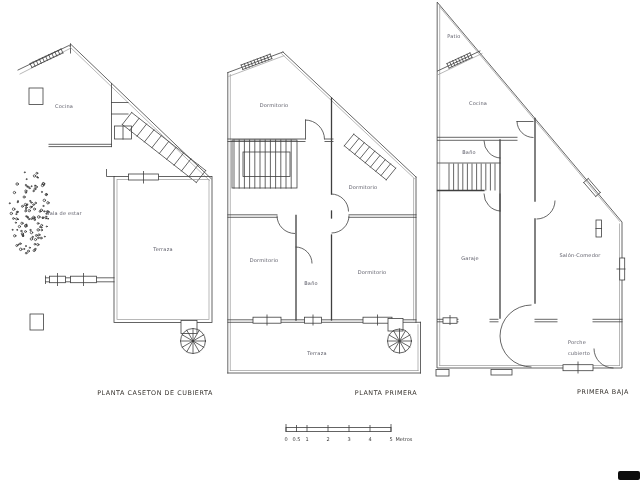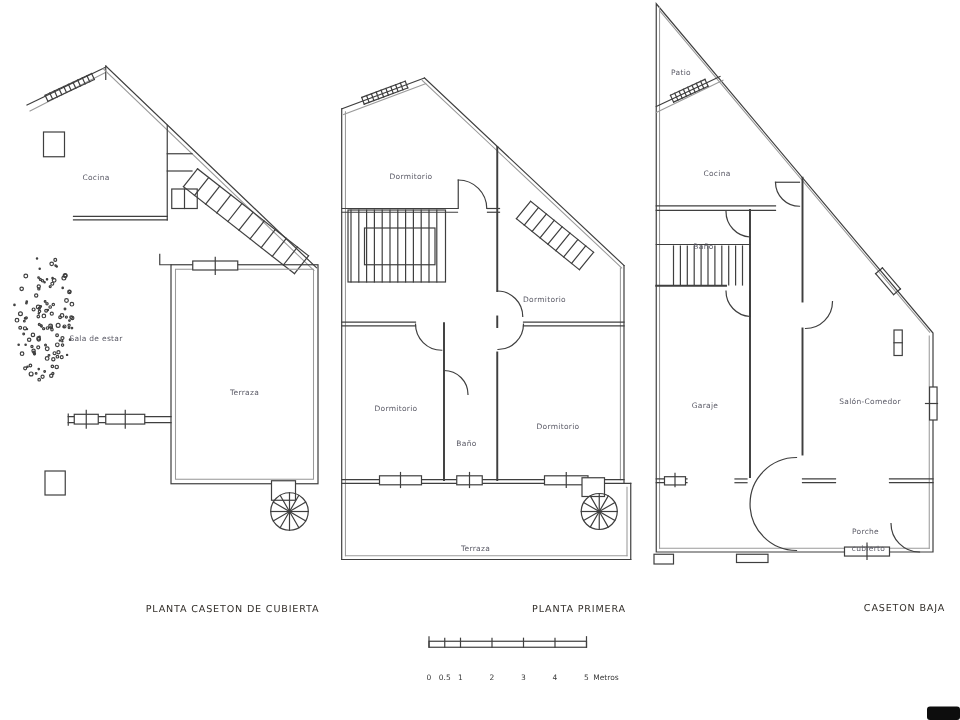--- a/index.html
+++ b/index.html
@@ -4,21 +4,21 @@
 <style>
   html,body{margin:0;padding:0;background:#fff;}
   #stage{position:relative;width:640px;height:480px;background:#ffffff;overflow:hidden;
          font-family:"DejaVu Sans",sans-serif;}
   #stage svg{position:absolute;left:0;top:0;}
   svg line,svg path,svg rect,svg polyline,svg circle{stroke:#3f3f3f;fill:none;stroke-width:.8;stroke-linecap:square;}
   svg .lt{stroke:#9a9a9a;stroke-width:.7;}
   svg .hv{stroke-width:1.3;}
   svg .wf{fill:#ffffff;}
   svg .nf{stroke:none;}
-  .labels{position:absolute;left:0;top:16px;width:640px;height:336px;}
+  .labels{position:absolute;left:0;top:3px;width:640px;height:336px;}
   .lbl{position:absolute;transform:translate(-50%,-50%);font-size:5px;color:#5a5a66;
        white-space:nowrap;letter-spacing:.2px;}
   .cap{position:absolute;transform:translate(-50%,-50%);font-size:6.4px;color:#36322d;
        white-space:nowrap;letter-spacing:.55px;}
   .num{position:absolute;transform:translate(-50%,-50%);font-size:5px;color:#3a3a3a;white-space:nowrap;}
   .blackbox{position:absolute;left:618px;top:471px;width:22px;height:9px;background:#0d0d0d;border-radius:2px;}
 </style>
 </head>
 <body>
 
@@ -462,21 +462,21 @@
   <div class="lbl" style="left:317px;top:350px">Terraza</div>
   <div class="cap" style="left:386px;top:390px">PLANTA PRIMERA</div>
 
   <div class="lbl" style="left:454px;top:33px">Patio</div>
   <div class="lbl" style="left:478px;top:100px">Cocina</div>
   <div class="lbl" style="left:469px;top:149px">Baño</div>
   <div class="lbl" style="left:470px;top:255px">Garaje</div>
   <div class="lbl" style="left:580px;top:252px">Salón-Comedor</div>
   <div class="lbl" style="left:577px;top:339px">Porche</div>
   <div class="lbl" style="left:579px;top:350px">cubierto</div>
-  <div class="cap" style="left:603px;top:389px">CASETON BAJA</div>
+  <div class="cap" style="left:603px;top:389px">PRIMERA BAJA</div>
 
   <div class="num" style="left:286px;top:436px">0</div>
   <div class="num" style="left:296.5px;top:436px">0.5</div>
   <div class="num" style="left:307px;top:436px">1</div>
   <div class="num" style="left:328px;top:436px">2</div>
   <div class="num" style="left:349px;top:436px">3</div>
   <div class="num" style="left:370px;top:436px">4</div>
   <div class="num" style="left:391px;top:436px">5</div>
   <div class="num" style="left:404px;top:436px">Metros</div>
 </div>

